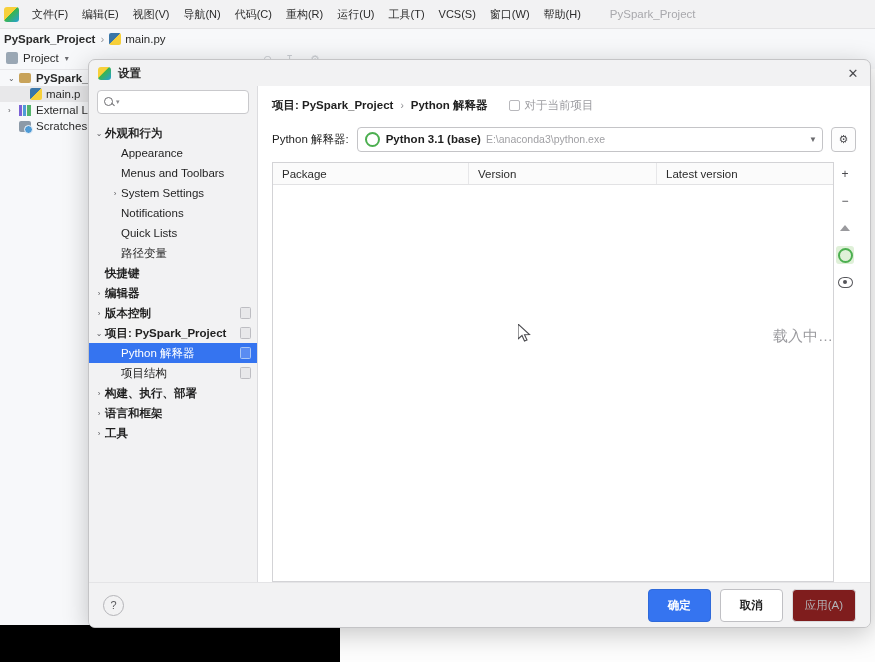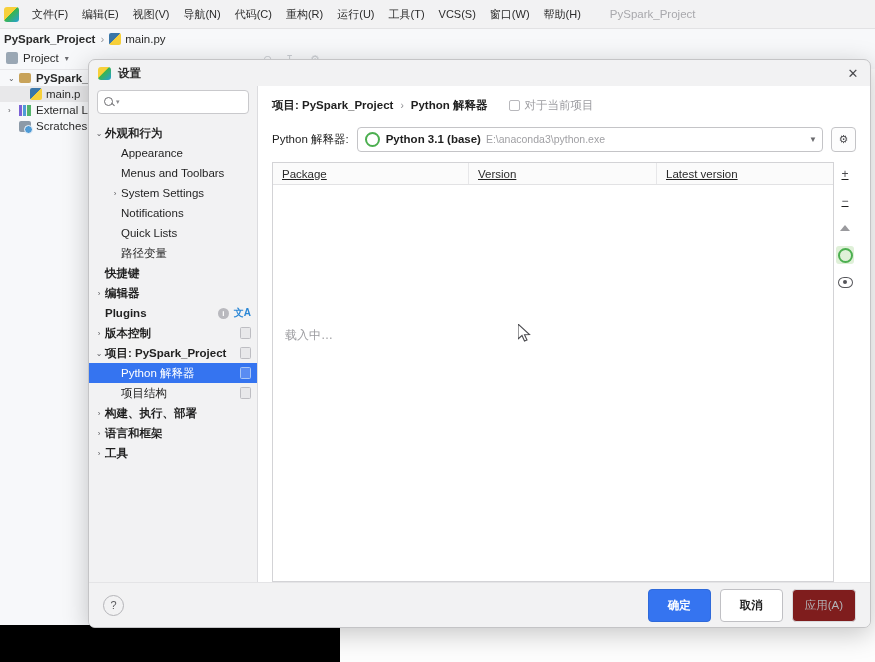--- a/index.html
+++ b/index.html
@@ -345,21 +345,20 @@
     background: #fdfdfd;
     display: flex; align-items: center; justify-content: center;
     flex: 0 0 auto;
     font-size: 11px; color: #4a4a4e;
   }
 
   #package-area {
     flex: 1 1 auto;
     display: flex;
     min-height: 0;
-    text-decoration: underline;
   }
   #package-table {
     flex: 1 1 auto;
     border: 1px solid #d3d3d6;
     background: #ffffff;
     display: flex; flex-direction: column;
     min-width: 0;
   }
   #table-header {
     height: 21px;
@@ -380,22 +379,22 @@
   .th.c2 { width: 188px; }
   .th.c3 { flex: 1 1 auto; border-right: none; }
   #table-body {
     flex: 1 1 auto;
     position: relative;
   }
   #loading-text {
     position: absolute;
     left: 12px; right: 0;
     top: 142px;
-    text-align: left;
-    font-size: 12px;
+    text-align: right;
+    font-size: 15px;
     color: #9b9b9f;
   }
   #package-toolbar {
     width: 22px;
     flex: 0 0 auto;
     display: flex; flex-direction: column;
     align-items: center;
     padding-top: 3px;
     gap: 9px;
     background: #ffffff;
@@ -614,27 +613,20 @@
 
         <div class="tree-row" style="padding-left:16px;">
           <span class="tree-label bold">快捷键</span>
         </div>
 
         <div class="tree-row" style="padding-left:4px;">
           <span class="tree-arrow">›</span>
           <span class="tree-label bold">编辑器</span>
         </div>
 
-        <div class="tree-row" style="padding-left:16px;">
-          <span class="tree-label bold">Plugins</span>
-          <span class="tree-trailing">
-            <span class="info-badge">i</span>
-            <span class="translate-badge">文A</span>
-          </span>
-        </div>
 
         <div class="tree-row" style="padding-left:4px;">
           <span class="tree-arrow">›</span>
           <span class="tree-label bold">版本控制</span>
           <span class="tree-trailing">
             <span class="page-badge"></span>
           </span>
         </div>
 
         <div class="tree-row" style="padding-left:4px;">

